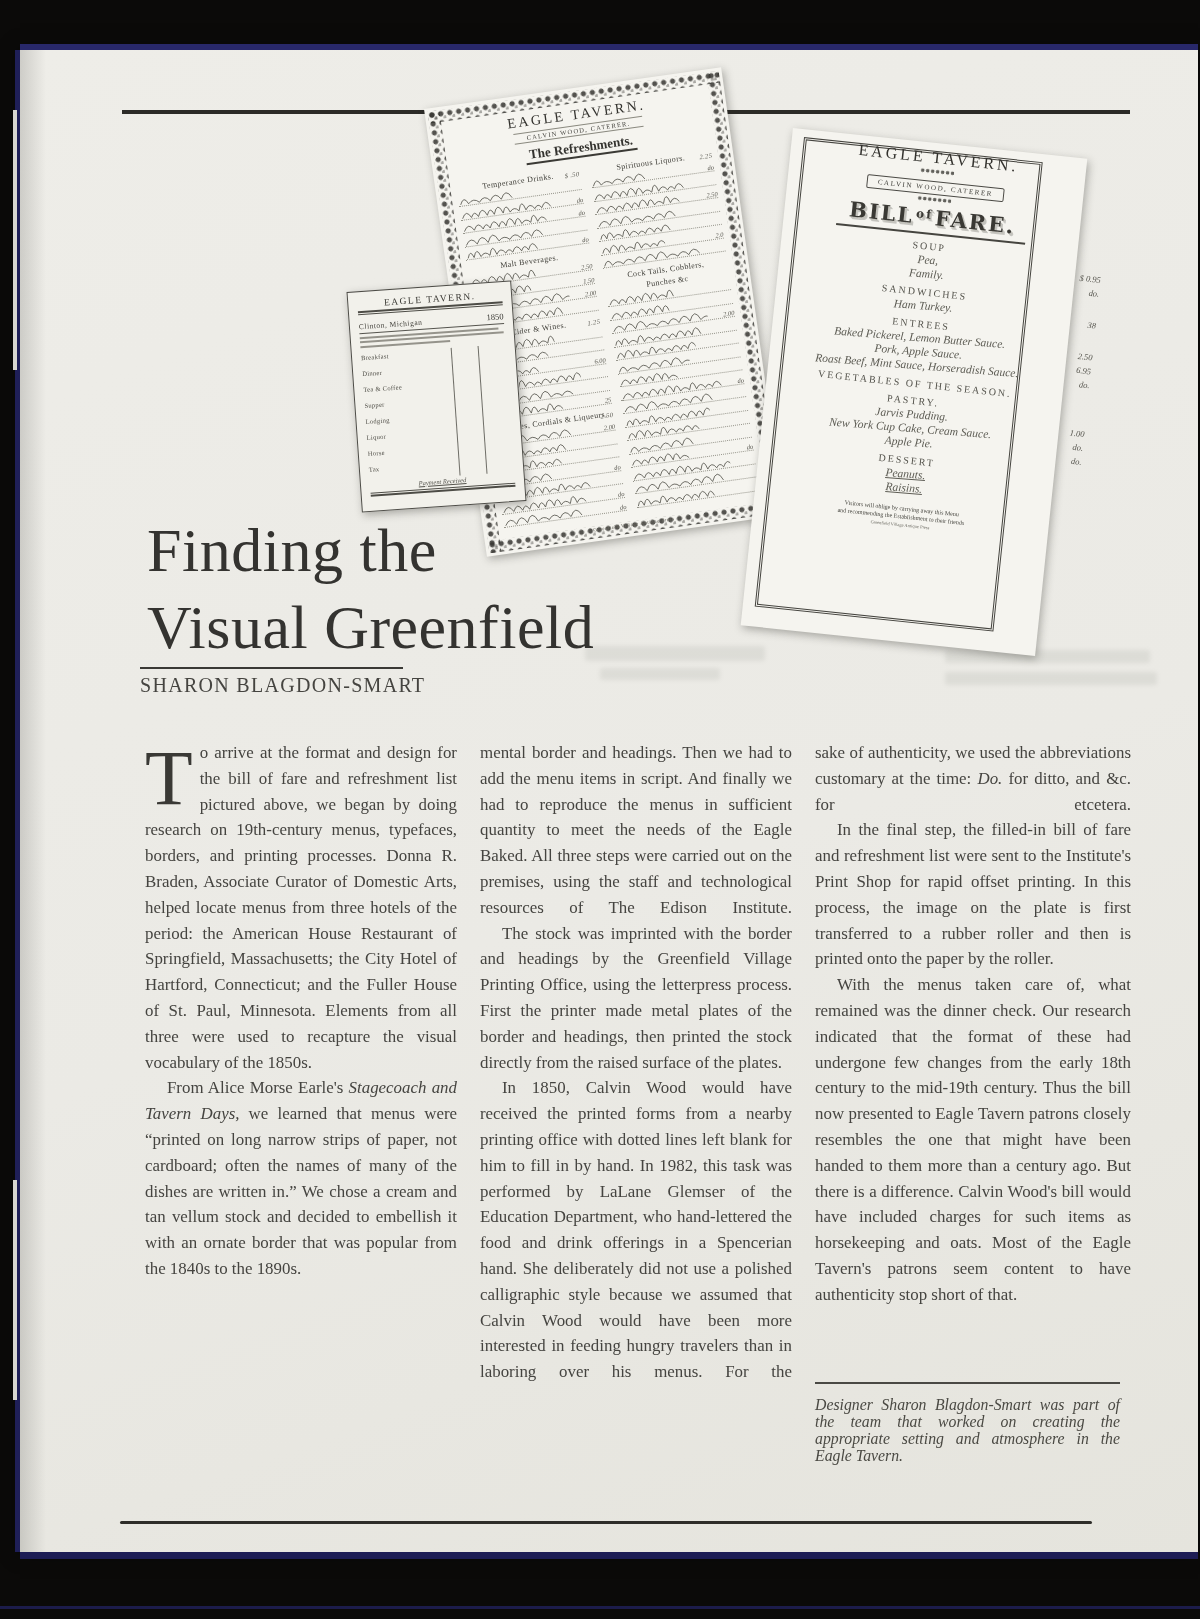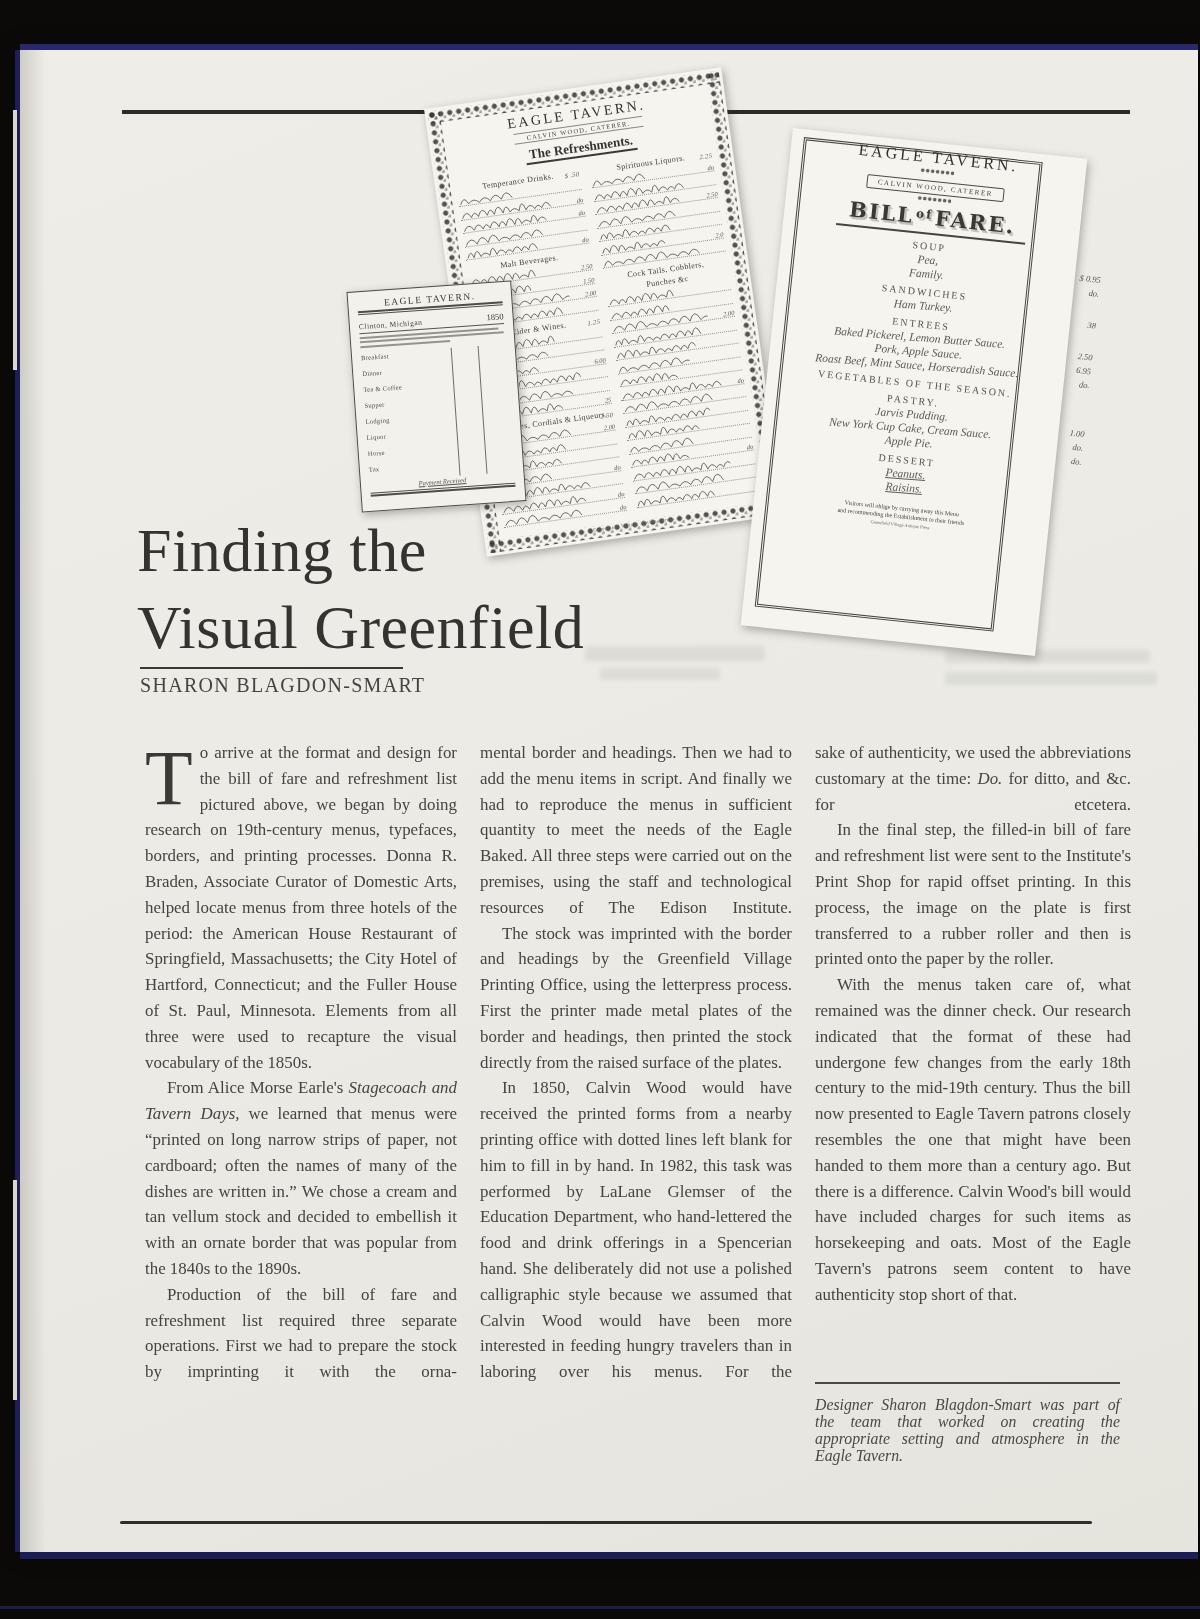--- a/index.html
+++ b/index.html
@@ -24,21 +24,21 @@
   .blueline{position:absolute;left:0;width:1200px;height:3px;background:#20205c;opacity:.8;}
 
   
   .toprule{position:absolute;left:102px;top:60px;width:1008px;height:4px;background:#2c2b27;z-index:1;}
   .bottomrule{position:absolute;left:100px;top:1471px;width:972px;height:3px;background:#2e2d29;border-radius:2px;}
 
   
   .ghost{position:absolute;background:#7d8279;opacity:.13;filter:blur(2px);border-radius:2px;}
 
   
-  #title{position:absolute;left:117px;top:462px;width:640px;z-index:5;
+  #title{position:absolute;left:127px;top:462px;width:640px;z-index:5;
     font-size:62px;line-height:77px;color:#343330;letter-spacing:.5px;}
   #byline-rule{position:absolute;left:120px;top:617px;width:263px;height:2px;background:#3a3935;}
   #byline{position:absolute;left:120px;top:624px;font-size:20px;letter-spacing:1.3px;color:#454440;}
 
   
   .col{position:absolute;top:690px;width:312px;font-size:16.9px;line-height:25.8px;
     color:#454440;text-align:justify;}
   #col1{left:125px;} #col2{left:460px;} #col3{left:795px;width:316px;}
   .col p{margin:0;}
   .col p.ind{text-indent:1.3em;}
@@ -522,21 +522,20 @@
   <h1 id="title" style="font-weight:normal;margin:0;">
     <span>Finding the</span><br>
     <span>Visual Greenfield</span>
   </h1>
   <div id="byline-rule"></div>
   <div id="byline">SHARON BLAGDON-SMART</div>
 
   <div class="col" id="col1">
       <p><span class="dc">T</span>o arrive at the format and design for the bill of fare and refreshment list pictured above, we began by doing research on 19th-century menus, typefaces, borders, and printing processes. Donna R. Braden, Associate Curator of Domestic Arts, helped locate menus from three hotels of the period: the American House Restaurant of Springfield, Massachusetts; the City Hotel of Hartford, Connecticut; and the Fuller House of St. Paul, Minnesota. Elements from all three were used to recapture the visual vocabulary of the 1850s.</p>
       <p class="ind ">From Alice Morse Earle's <i>Stagecoach and Tavern Days,</i> we learned that menus were “printed on long narrow strips of paper, not cardboard; often the names of many of the dishes are written in.” We chose a cream and tan vellum stock and decided to embellish it with an ornate border that was popular from the 1840s to the 1890s.</p>
-      <p class="ind cont">Production of the bill of fare and refreshment list required three separate operations. First we had to prepare the stock by imprinting it with the orna-</p>
     </div>
   <div class="col" id="col2">
       <p class="cont">mental border and headings. Then we had to add the menu items in script. And finally we had to reproduce the menus in sufficient quantity to meet the needs of the Eagle Baked. All three steps were carried out on the premises, using the staff and technological resources of The Edison Institute.</p>
       <p class="ind ">The stock was imprinted with the border and headings by the Greenfield Village Printing Office, using the letterpress process. First the printer made metal plates of the border and headings, then printed the stock directly from the raised surface of the plates.</p>
       <p class="ind cont">In 1850, Calvin Wood would have received the printed forms from a nearby printing office with dotted lines left blank for him to fill in by hand. In 1982, this task was performed by LaLane Glemser of the Education Department, who hand-lettered the food and drink offerings in a Spencerian hand. She deliberately did not use a polished calligraphic style because we assumed that Calvin Wood would have been more interested in feeding hungry travelers than in laboring over his menus. For the</p>
     </div>
   <div class="col" id="col3">
       <p class="cont">sake of authenticity, we used the abbreviations customary at the time: <i>Do.</i> for ditto, and &amp;c. for etcetera.</p>
       <p class="ind ">In the final step, the filled-in bill of fare and refreshment list were sent to the Institute's Print Shop for rapid offset printing. In this process, the image on the plate is first transferred to a rubber roller and then is printed onto the paper by the roller.</p>
       <p class="ind ">With the menus taken care of, what remained was the dinner check. Our research indicated that the format of these had undergone few changes from the early 18th century to the mid-19th century. Thus the bill now presented to Eagle Tavern patrons closely resembles the one that might have been handed to them more than a century ago. But there is a difference. Calvin Wood's bill would have included charges for such items as horsekeeping and oats. Most of the Eagle Tavern's patrons seem content to have authenticity stop short of that.</p>

